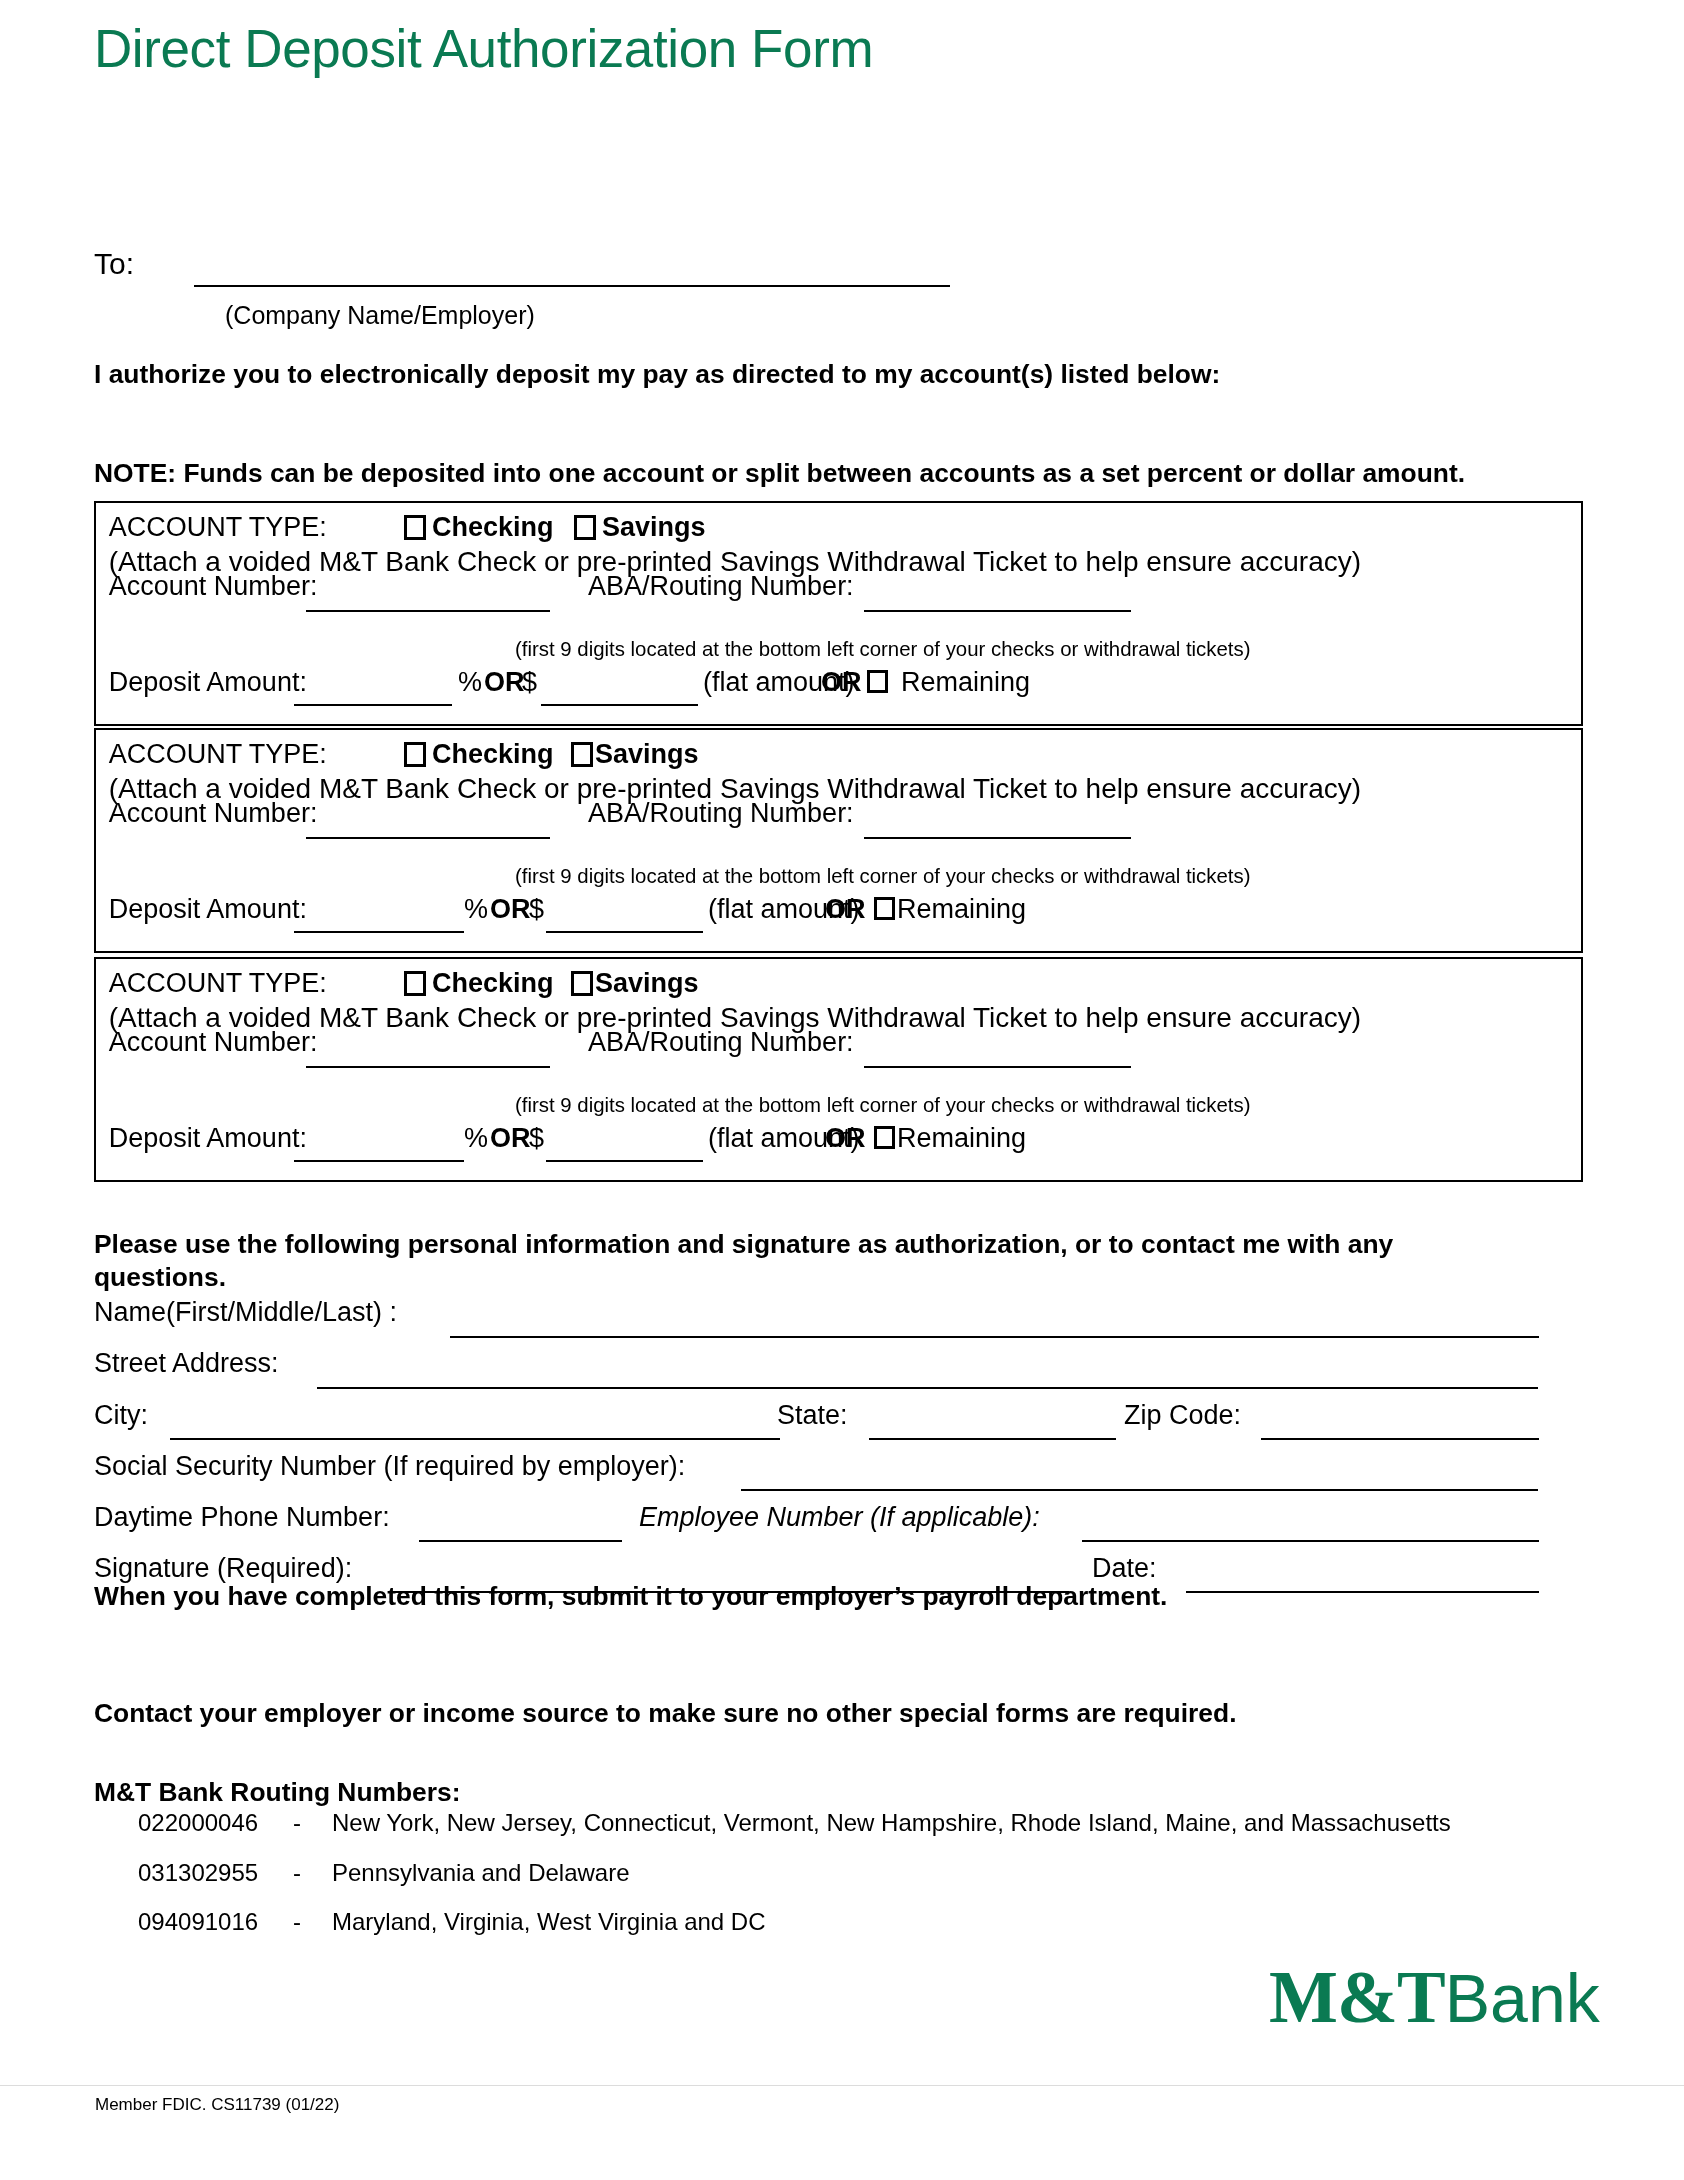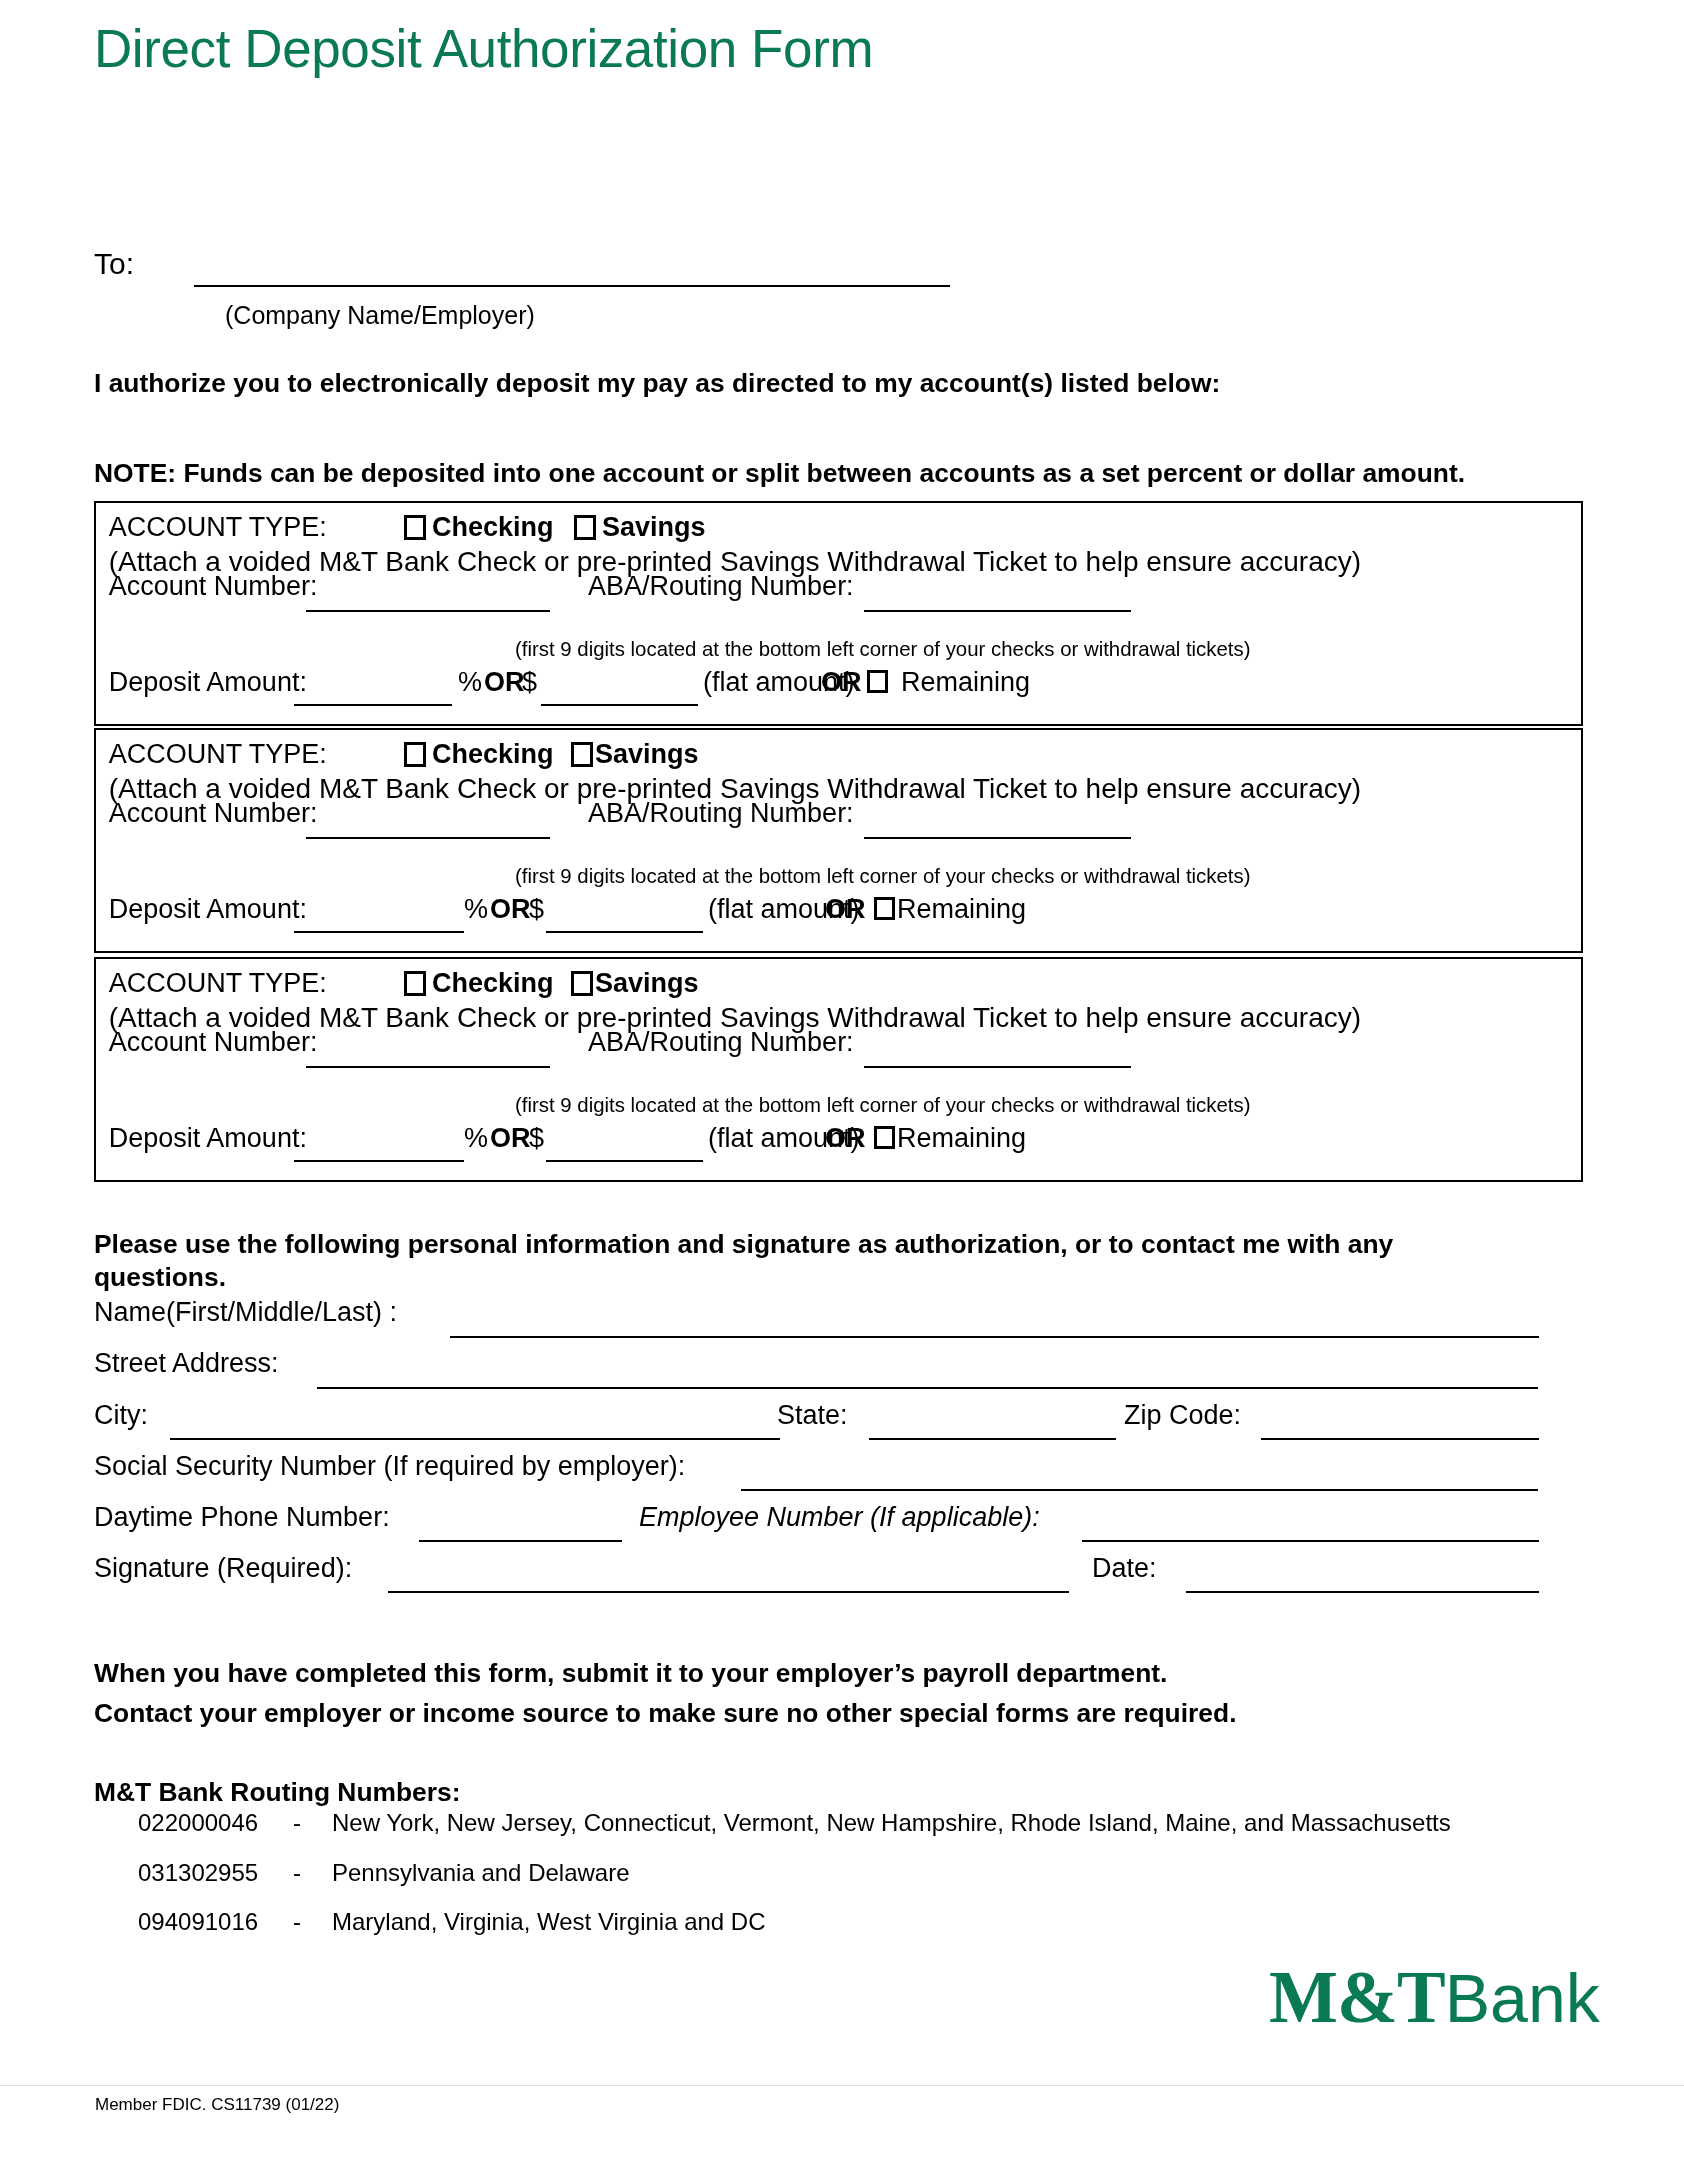--- a/index.html
+++ b/index.html
@@ -123,21 +123,21 @@
 <body>
 
 <div class="page">
 
   <div class="title">Direct Deposit Authorization Form</div>
 
   <div class="t sz-to" style="left:94px; top:247px;">To:</div>
   <div class="rule" style="left:194px; top:285px; width:756px;"></div>
   <div class="t sz-sub" style="left:198px; top:301px;">(Company Name/Employer)</div>
 
-  <div class="t sz-body bold" style="left:94px; top:368px;">I authorize you to electronically deposit my pay as directed to my account(s) listed below:</div>
+  <div class="t sz-body bold" style="left:94px; top:359px;">I authorize you to electronically deposit my pay as directed to my account(s) listed below:</div>
 
   <div class="t sz-body bold" style="left:94px; top:458px;">NOTE:  Funds can be deposited into one account or split between accounts as a set percent or dollar amount.</div>
 
   <div class="acct-box" style="top:501px; height:225px;">
     <div class="t sz-acct" style="left:12.8px; top:8.5px;">ACCOUNT TYPE:</div>
     <div class="cbox" style="left:308px; top:12px;"></div>
     <div class="t sz-acct bold" style="left:336px; top:8.5px;">Checking</div>
     <div class="cbox" style="left:478px; top:12px;"></div>
     <div class="t sz-acct bold" style="left:506px; top:8.5px;">Savings</div>
 
@@ -247,21 +247,21 @@
 
   <div class="t sz-field" style="left:639px; top:1502px;font-style:italic;">Employee Number (If  applicable):</div>
   <div class="rule" style="left:1082px; top:1540px; width:457px;"></div>
 
   <div class="t sz-field" style="left:94px; top:1553px;">Signature (Required):</div>
   <div class="rule" style="left:388px; top:1591px; width:681px;"></div>
 
   <div class="t sz-field" style="left:1092px; top:1553px;">Date:</div>
   <div class="rule" style="left:1186px; top:1591px; width:353px;"></div>
 
-  <div class="t sz-body bold" style="left:94px; top:1658px;">When you have completed this form, submit it to your employer’s payroll department.</div>
+  <div class="t sz-body bold" style="left:94px; top:1581px;">When you have completed this form, submit it to your employer’s payroll department.</div>
   <div class="t sz-body bold" style="left:94px; top:1698px;">Contact your employer or income source to make sure no other special forms are required.</div>
 
   <div class="t sz-body bold" style="left:94px; top:1777px;">M&amp;T Bank Routing Numbers:</div>
 
   <div class="t sz-route" style="left:94px; top:1809px;">022000046</div>
   <div class="t sz-route" style="left:249px; top:1809px;">-</div>
   <div class="t sz-route" style="left:288px; top:1809px;">New York, New Jersey, Connecticut, Vermont, New Hampshire, Rhode Island, Maine, and Massachusetts</div>
 
   <div class="t sz-route" style="left:94px; top:1859px;">031302955</div>
   <div class="t sz-route" style="left:249px; top:1859px;">-</div>

